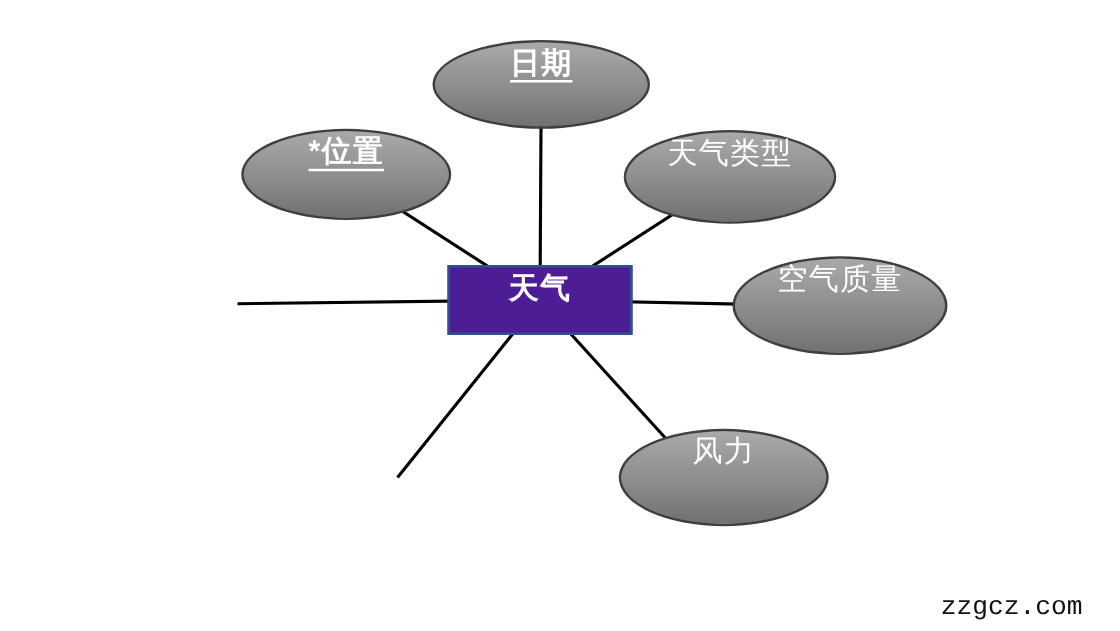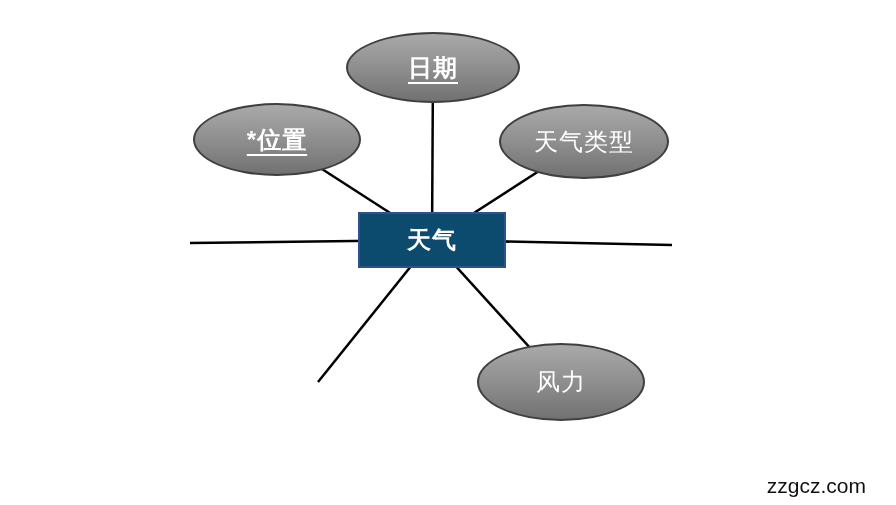--- a/index.html
+++ b/index.html
@@ -22,60 +22,61 @@
     width: 896px;
     height: 505px;
   }
   .links line {
     stroke: #000000;
     stroke-width: 2.5;
   }
   .node {
     position: absolute;
     display: flex;
-    align-items: center;
+    align-items: flex-start;
     justify-content: center;
     box-sizing: border-box;
     color: #ffffff;
     font-size: 24px;
     letter-spacing: 1px;
   }
   .ellipse {
     border-radius: 50%;
     background: linear-gradient(180deg, #a9a9a9 0%, #8c8c8c 55%, #717171 100%);
     border: 2px solid #3f3f3f;
   }
   .entity {
-    background: #0c4a6e;
+    background: #4c1d95;
     border: 2px solid #2f528f;
     font-weight: bold;
   }
   .key-attr {
     font-weight: bold;
   }
   .key-attr .label {
     text-decoration: underline;
     text-decoration-thickness: 2px;
     text-underline-offset: 6px;
   }
   
   .pos-center      { left: 358px; top: 212px; width: 148px; height: 56px; }
   .pos-top         { left: 346px; top:  32px; width: 174px; height: 71px; }
   .pos-upper-left  { left: 193px; top: 103px; width: 168px; height: 73px; }
   .pos-upper-right { left: 499px; top: 104px; width: 170px; height: 75px; }
   .pos-left        { left: 107px; top: 204px; width: 166px; height: 78px; }
   .pos-right       { left: 586px; top: 205px; width: 172px; height: 79px; }
   .pos-lower-left  { left: 232px; top: 343px; width: 172px; height: 78px; }
-  .pos-lower-right { left: 477px; top: 343px; width: 168px; height: 78px; }
+  .pos-lower-right { left: 495px; top: 343px; width: 168px; height: 78px; }
   .watermark {
     position: absolute;
     right: 30px;
     bottom: 7px;
     font-size: 21px;
     color: #111111;
+    font-family: Liberation Mono, monospace;
   }
 </style>
 </head>
 <body>
 
 <div class="canvas">
 
   <svg class="links" viewBox="0 0 896 505" xmlns="http://www.w3.org/2000/svg">
     <line x1="432" y1="240" x2="433" y2="68"></line>
     <line x1="432" y1="240" x2="277" y2="140"></line>
@@ -92,20 +93,23 @@
 
   <div class="node ellipse pos-upper-right">
     <span class="label">天气类型</span>
   </div>
 
   <div class="node ellipse pos-upper-left key-attr">
     <span class="label">*位置</span>
   </div>
 
 
+  <div class="node ellipse pos-right">
+    <span class="label">空气质量</span>
+  </div>
 
 
   <div class="node ellipse pos-lower-right">
     <span class="label">风力</span>
   </div>
 
   <div class="node entity pos-center">
     <span class="label">天气</span>
   </div>
 

